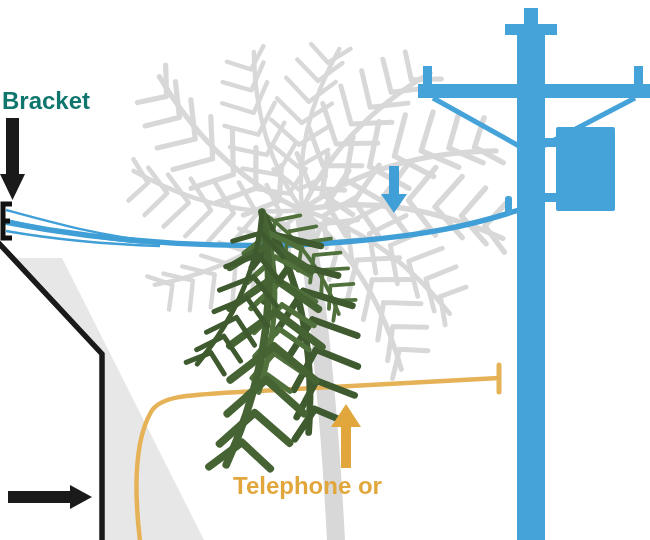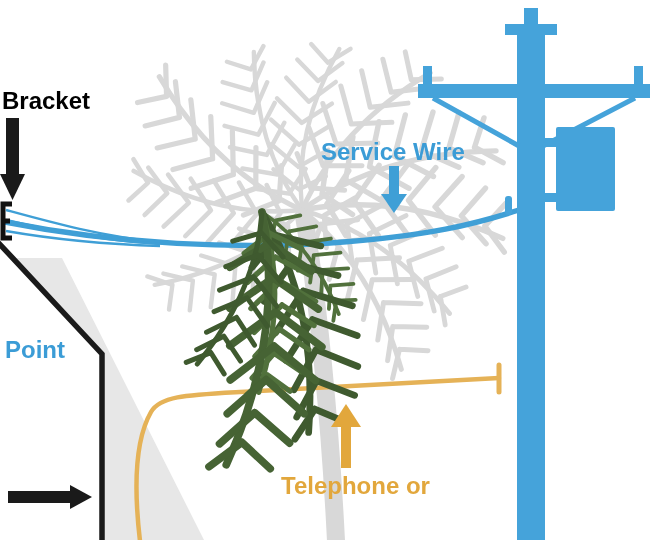--- a/index.html
+++ b/index.html
@@ -11,26 +11,25 @@
     font-family:"Liberation Sans", sans-serif;
   }
   .stage svg{position:absolute;left:0;top:0;}
   .label{
     position:absolute;
     font-weight:700;
     font-size:24px;
     white-space:nowrap;
     line-height:1.1;
   }
-  .label.black{color:#000000;}
+  .label.black{color:#0f766e;}
   .label.blue{color:#3b9cd6;}
   .tel-block{
     position:absolute;
     left:233px;top:472px;width:245px;
-    text-align:center;
     color:#e2a73c;
     font-weight:700;
     font-size:24px;
     line-height:28px;
   }
 </style>
 </head>
 <body>
 
 <div class="stage">
@@ -122,21 +121,19 @@
       </g>
       <g fill="#1a1a1a">
         <rect x="8" y="491" width="64" height="12"></rect>
         <polygon points="70,485 70,509 92,497"></polygon>
       </g>
     </g>
   </svg>
 
   <div class="label black" style="left:2px;top:88px">Bracket</div>
 
-  <div class="label blue" style="left:321px;top:139px">Service Wire</div>
 
-  <div class="label blue" style="left:5px;top:337px">Point</div>
 
   <div class="tel-block">
     <div>Telephone or</div>
   </div>
 
 </div>
 
 </body></html>

